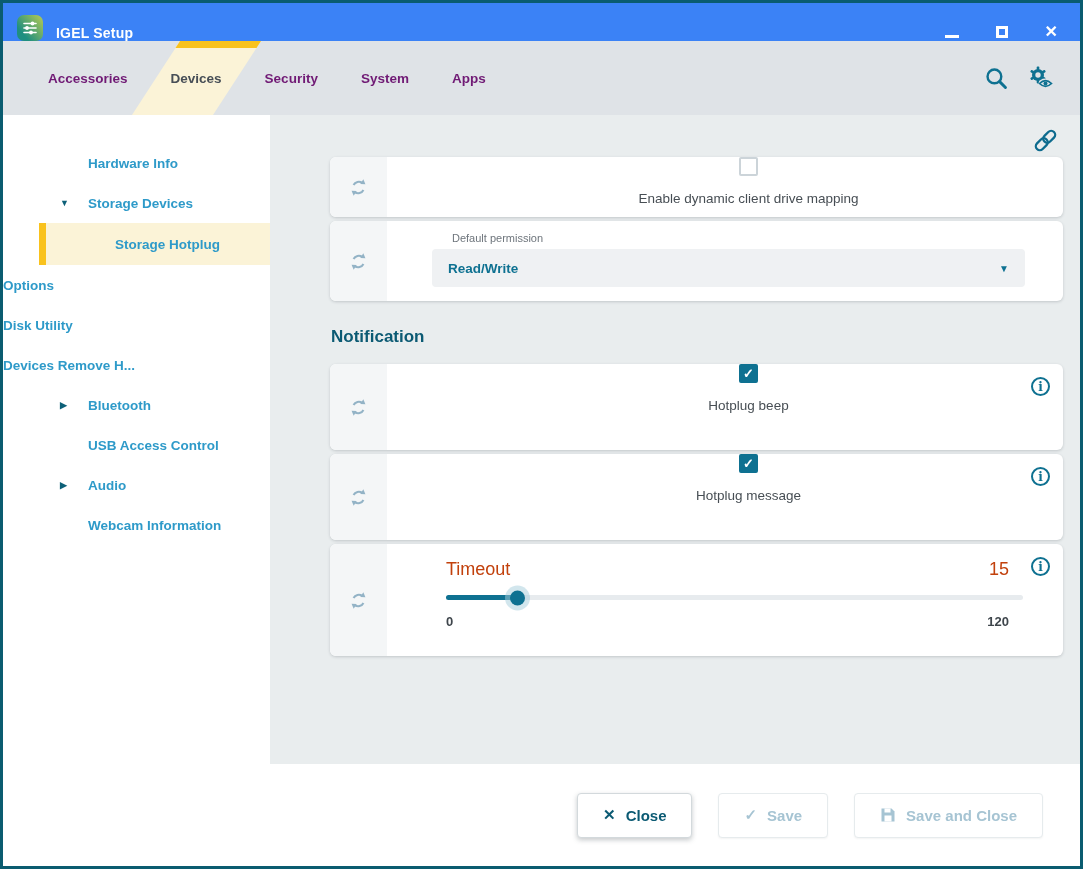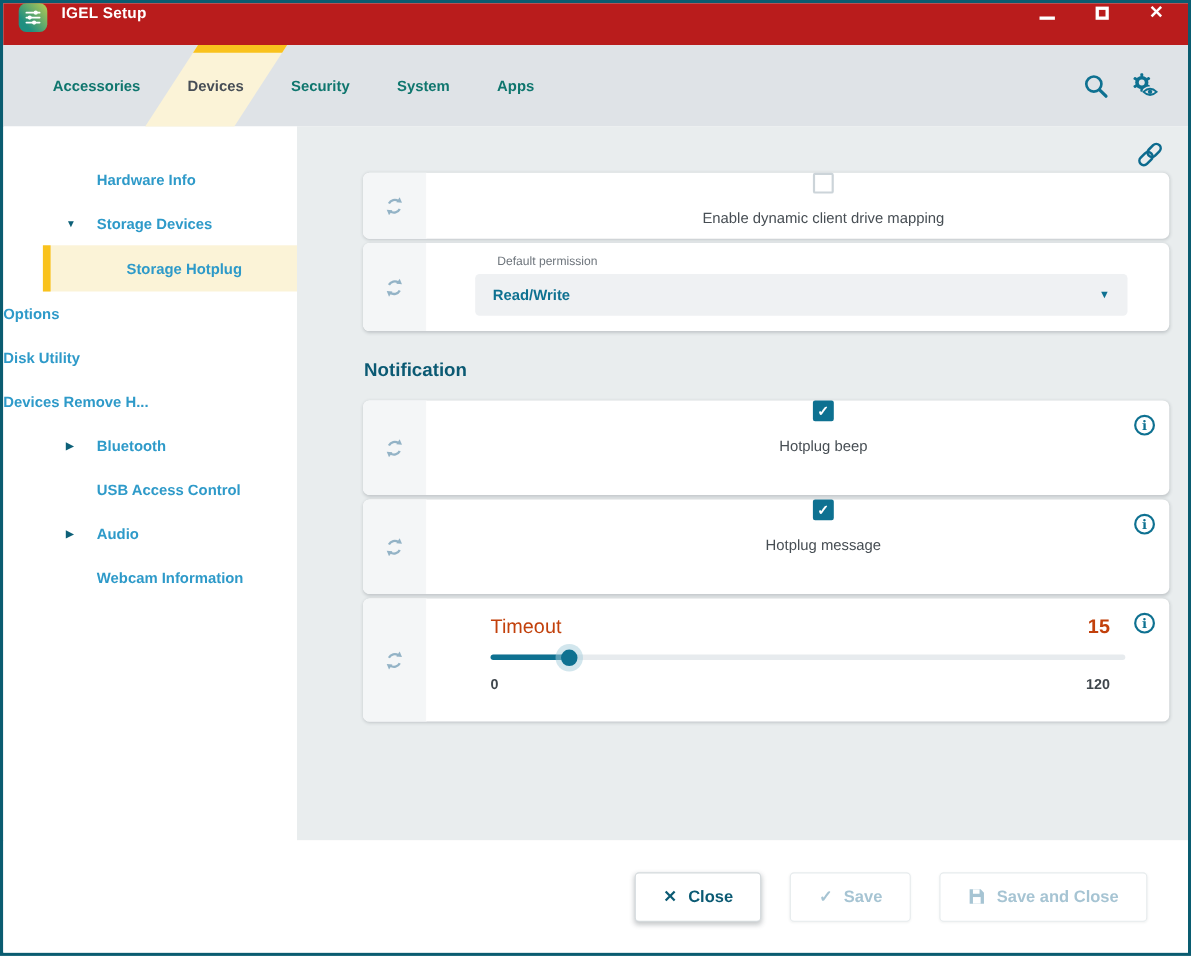--- a/index.html
+++ b/index.html
@@ -3,33 +3,33 @@
 <meta charset="utf-8">
 <style>
   html,body{margin:0;padding:0;background:#cfd4d8;}
   *{box-sizing:border-box;}
   .window{
     width:1083px;height:869px;border:3px solid #0a5c70;background:#fff;
     display:flex;flex-direction:column;position:relative;
     font-family:"Liberation Sans",sans-serif;
   }
   
-  .titlebar{height:38px;background:#b91c1c;display:flex;align-items:flex-start;padding:0 14px;flex:0 0 auto;}
+  .titlebar{height:38px;background:#3b82f6;display:flex;align-items:flex-end;padding:0 14px;flex:0 0 auto;}
   .app-icon{width:26px;height:26px;border-radius:7px;background:linear-gradient(50deg,#1f8f80 25%,#b9cc52 100%);
     display:flex;align-items:center;justify-content:center;flex:0 0 auto;}
   .title{color:#fff;font-size:14px;font-weight:700;margin-left:13px;letter-spacing:.2px;}
   .win-controls{margin-left:auto;display:flex;align-items:center;gap:37px;margin-right:8px;}
   .wc{cursor:pointer;display:flex;align-items:center;justify-content:center;height:18px;}
   .wc-min-bar{width:14px;height:3px;background:#fff;margin-top:8px;}
   .wc-max-box{width:12px;height:12px;border:3px solid #fff;}
   .wc-close{color:#fff;font-size:16px;font-weight:700;line-height:1;}
   
   .tabbar{height:74px;background:#dfe3e7;display:flex;align-items:stretch;padding:0 26px 0 30px;flex:0 0 auto;}
   .tab{position:relative;padding:0 15px;display:flex;align-items:center;margin-right:13px;
-    color:#0f766e;font-weight:700;font-size:13.5px;cursor:pointer;}
+    color:#701a75;font-weight:700;font-size:13.5px;cursor:pointer;}
   .tab .tab-label{position:relative;z-index:1;}
   .tab.active{color:#474e56;}
   .tab.active::before{content:"";position:absolute;top:0;bottom:0;left:0;right:0;
     background:#fbf3d7;border-top:7px solid #f9c21d;transform:skewX(-33deg);z-index:0;}
   .tab-tools{margin-left:auto;display:flex;align-items:center;gap:18px;}
   .tool-icon{cursor:pointer;display:flex;align-items:center;}
   
   .main{flex:1;display:flex;min-height:0;}
   .sidebar{width:267px;background:#fff;padding-top:28px;flex:0 0 auto;}
   .side-item{position:relative;height:40px;display:flex;align-items:center;
@@ -61,21 +61,21 @@
   .select{margin-top:5px;height:38px;background:#eff1f3;border-radius:4px;display:flex;align-items:center;
     padding:0 16px;cursor:pointer;}
   .select .val{color:#0e7191;font-size:13.5px;font-weight:700;}
   .select .caret{margin-left:auto;color:#0e7191;font-size:10px;}
   .section-title{color:#0b5a73;font-size:17px;font-weight:700;margin:26px 0 17px 1px;}
   .info{position:absolute;top:13px;right:13px;width:19px;height:19px;border:2px solid #0e7191;border-radius:50%;
     color:#0e7191;display:flex;align-items:center;justify-content:center;
     font-family:"DejaVu Serif",serif;font-size:12px;font-weight:700;cursor:pointer;}
   .slider-wrap{padding:15px 40px 0 58px;}
   .slider-top{display:flex;justify-content:space-between;align-items:center;color:#c2410c;font-size:18px;}
-  .slider-top .t-val{font-weight:700;margin-right:14px;}
+  .slider-top .t-val{font-weight:400;margin-right:14px;}
   .track{position:relative;height:5px;background:#e7ebee;border-radius:3px;margin-top:15px;cursor:pointer;}
   .track-fill{position:absolute;left:0;top:0;bottom:0;width:12.5%;background:#0e7191;border-radius:3px;}
   .thumb{position:absolute;left:calc(12.5% - 8px);top:50%;transform:translateY(-50%);width:15px;height:15px;
     background:#0e7191;border-radius:50%;box-shadow:0 0 0 5px rgba(165,205,220,.5);cursor:grab;}
   .slider-bottom{display:flex;justify-content:space-between;margin-top:14px;color:#3f464c;
     font-size:13px;font-weight:700;padding-right:14px;}
   
   .footer{height:102px;background:#fff;display:flex;align-items:center;justify-content:flex-end;
     gap:26px;padding-right:37px;flex:0 0 auto;}
   .btn{height:45px;border-radius:4px;background:#fff;display:flex;align-items:center;gap:10px;

